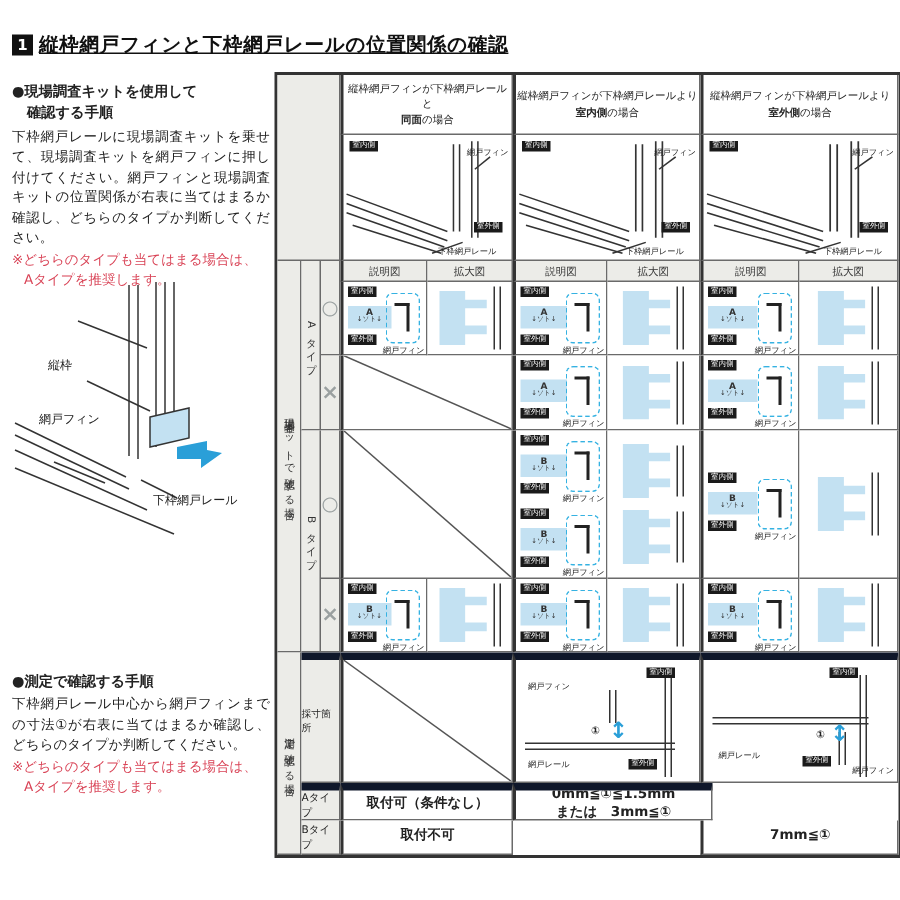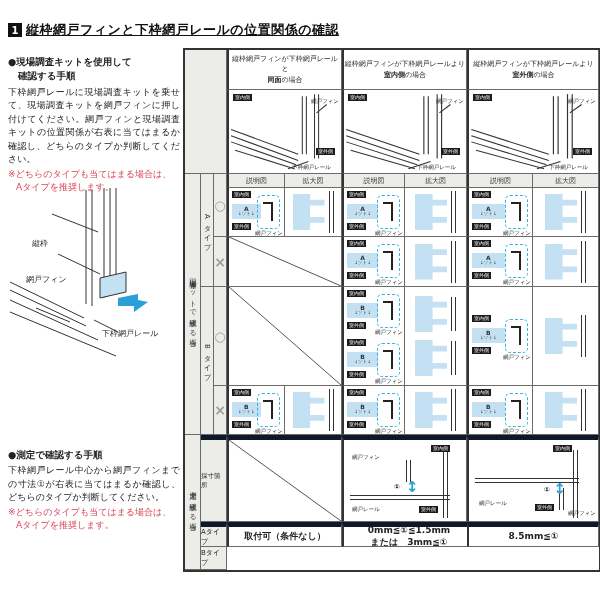--- a/index.html
+++ b/index.html
@@ -472,22 +472,25 @@
     <div class="cell gray tT" style="left:16px;top:472px;width:26px;height:25px">
       <div style="display:flex;align-items:center;justify-content:center;height:100%;font-size:7px">Aタイプ</div>
     </div>
     <div class="cell val tL tT" style="left:42px;top:472px;width:115px;height:25px">
         <span>取付可（条件なし）</span>
       </div>
     <div class="cell val tL tT" style="left:157px;top:472px;width:133px;height:25px">
       <span>0mm≦①≦1.5mm</span>
       <span>または　3mm≦①</span>
     </div>
-    <div class="cell val tL tT" style="left:282px;top:472px;width:132px;height:25px">
-        <span>8.5mm≦①</span>
-      </div>
 
     <div class="cell gray" style="left:16px;top:497px;width:26px;height:23px">
       <div style="display:flex;align-items:center;justify-content:center;height:100%;font-size:7px">Bタイプ</div>
     </div>
+    <div class="cell val tL" style="left:42px;top:497px;width:115px;height:23px">
+        <span>取付不可</span>
+      </div>
+    <div class="cell val tL" style="left:282px;top:497px;width:132px;height:23px">
+        <span>7mm≦①</span>
+      </div>
 
   </div>
 </div>
 
 </body></html>

